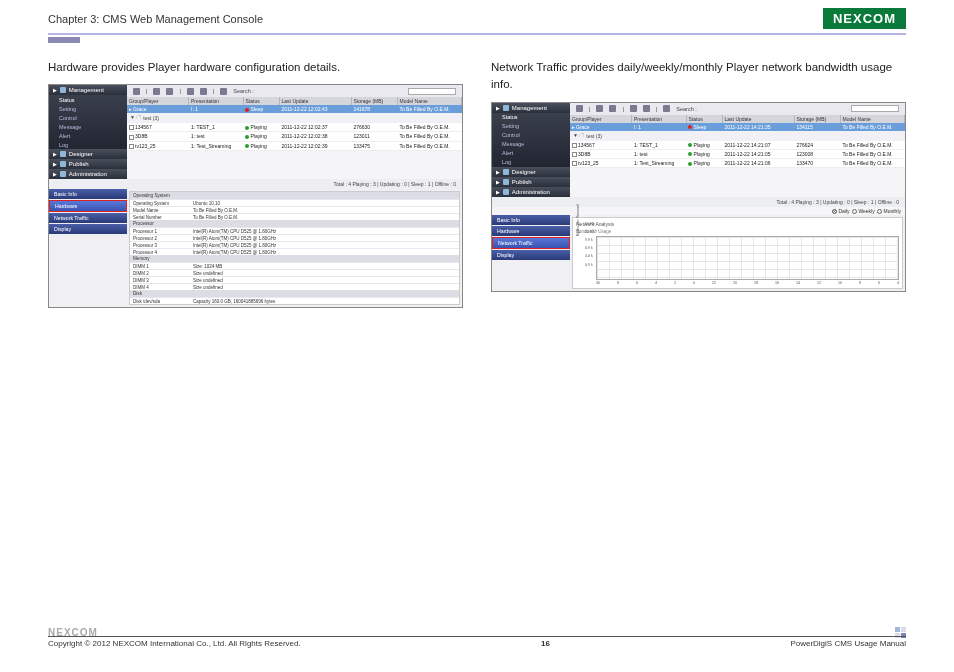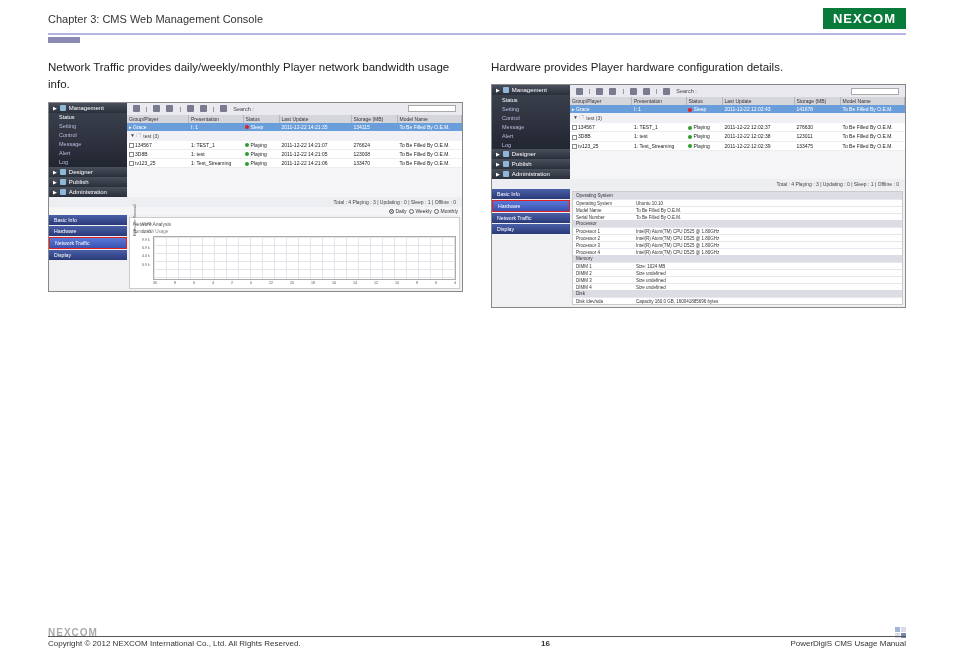--- a/index.html
+++ b/index.html
@@ -237,20 +237,179 @@
   <div class="chapter-title">Chapter 3: CMS Web Management Console</div>
   <div class="logo">NEXCOM</div>
 </div>
 <div class="divider-line">
     <div class="divider-accent"></div>
   </div>
 
 <div class="columns">
 
   <div class="col">
+    <div class="col-desc">Hardware provides Player hardware configuration details.</div>
+    <div class="panel">
+      <div class="panel-body">
+        <div class="sidebar">
+          <div class="sb-section">
+              <span class="tri">▶</span>
+              <span class="sb-icon"></span>
+              <span>Management</span>
+            </div>
+          <div class="sb-items">
+            <span class="active">Status</span>
+            <span>Setting</span>
+            <span>Control</span>
+            <span>Message</span>
+            <span>Alert</span>
+            <span>Log</span>
+          </div>
+          <div class="sb-section">
+              <span class="tri">▶</span>
+              <span class="sb-icon"></span>
+              <span>Designer</span>
+            </div>
+          <div class="sb-section">
+              <span class="tri">▶</span>
+              <span class="sb-icon"></span>
+              <span>Publish</span>
+            </div>
+          <div class="sb-section">
+              <span class="tri">▶</span>
+              <span class="sb-icon"></span>
+              <span>Administration</span>
+            </div>
+        </div>
+        <div class="main">
+          <div class="toolbar">
+            <span class="ico"></span>
+            <span>|</span>
+            <span class="ico"></span>
+            <span class="ico"></span>
+            <span>|</span>
+            <span class="ico"></span>
+            <span class="ico"></span>
+            <span>|</span>
+            <span class="ico"></span>
+            <span>Search :</span>
+            <span class="search-box"></span>
+          </div>
+          <div class="thead">
+            <div class="c-gp">Group/Player</div>
+            <div class="c-pr">Presentation</div>
+            <div class="c-st">Status</div>
+            <div class="c-lu">Last Update</div>
+            <div class="c-sg">Storage (MB)</div>
+            <div class="c-mn">Model Name</div>
+          </div>
+          <div class="group-row">
+            <div class="c-gp">▸ <span>Grace</span></div>
+            <div class="c-pr">I: 1</div>
+            <div class="c-st"><span class="status-dot"></span><span>Sleep</span></div>
+            <div class="c-lu">2011-12-22 12:02:43</div>
+            <div class="c-sg">141678</div>
+            <div class="c-mn">To Be Filled By O.E.M.</div>
+          </div>
+          <div class="tree-label">▼ 🗀 <span>test (3)</span></div>
+          <div class="rows">
+            <div class="row">
+              <div class="c-gp"><span class="chk"></span><span>134567</span></div>
+              <div class="c-pr">1: TEST_1</div>
+              <div class="c-st"><span class="status-dot play"></span><span>Playing</span></div>
+              <div class="c-lu">2011-12-22 12:02:37</div>
+              <div class="c-sg">276630</div>
+              <div class="c-mn">To Be Filled By O.E.M.</div>
+            </div>
+            <div class="row">
+              <div class="c-gp"><span class="chk"></span><span>3D8B</span></div>
+              <div class="c-pr">1: test</div>
+              <div class="c-st"><span class="status-dot play"></span><span>Playing</span></div>
+              <div class="c-lu">2011-12-22 12:02:38</div>
+              <div class="c-sg">123011</div>
+              <div class="c-mn">To Be Filled By O.E.M.</div>
+            </div>
+            <div class="row">
+              <div class="c-gp"><span class="chk"></span><span>tv123_25</span></div>
+              <div class="c-pr">1: Test_Streaming</div>
+              <div class="c-st"><span class="status-dot play"></span><span>Playing</span></div>
+              <div class="c-lu">2011-12-22 12:02:39</div>
+              <div class="c-sg">133475</div>
+              <div class="c-mn">To Be Filled By O.E.M.</div>
+            </div>
+          </div>
+        </div>
+      </div>
+      <div class="statusbar">Total : 4   Playing : 3 |  Updating : 0 |  Sleep : 1 |  Offline : 0</div>
+      <div class="lower">
+        <div class="tabcol">
+          <div class="tab plain">Basic Info</div>
+          <div class="tab active">Hardware</div>
+          <div class="tab plain">Network Traffic</div>
+          <div class="tab plain">Display</div>
+        </div>
+        <div class="detail">
+          <div class="dhdr">Operating System</div>
+          <div class="drow">
+              <div class="dk">Operating System</div>
+              <div class="dv">Ubuntu 10.10</div>
+            </div>
+          <div class="drow">
+              <div class="dk">Model Name</div>
+              <div class="dv">To Be Filled By O.E.M.</div>
+            </div>
+          <div class="drow">
+              <div class="dk">Serial Number</div>
+              <div class="dv">To Be Filled By O.E.M.</div>
+            </div>
+          <div class="dhdr">Processor</div>
+          <div class="drow">
+              <div class="dk">Processor 1</div>
+              <div class="dv">Intel(R) Atom(TM) CPU D525 @ 1.80GHz</div>
+            </div>
+          <div class="drow">
+              <div class="dk">Processor 2</div>
+              <div class="dv">Intel(R) Atom(TM) CPU D525 @ 1.80GHz</div>
+            </div>
+          <div class="drow">
+              <div class="dk">Processor 3</div>
+              <div class="dv">Intel(R) Atom(TM) CPU D525 @ 1.80GHz</div>
+            </div>
+          <div class="drow">
+              <div class="dk">Processor 4</div>
+              <div class="dv">Intel(R) Atom(TM) CPU D525 @ 1.80GHz</div>
+            </div>
+          <div class="dhdr">Memory</div>
+          <div class="drow">
+              <div class="dk">DIMM 1</div>
+              <div class="dv">Size: 1024 MB</div>
+            </div>
+          <div class="drow">
+              <div class="dk">DIMM 2</div>
+              <div class="dv">Size undefined</div>
+            </div>
+          <div class="drow">
+              <div class="dk">DIMM 3</div>
+              <div class="dv">Size undefined</div>
+            </div>
+          <div class="drow">
+              <div class="dk">DIMM 4</div>
+              <div class="dv">Size undefined</div>
+            </div>
+          <div class="dhdr">Disk</div>
+          <div class="drow">
+              <div class="dk">Disk /dev/sda</div>
+              <div class="dv">Capacity 160.0 GB, 160041885696 bytes</div>
+            </div>
+        </div>
+      </div>
+    </div>
+  </div>
+
+  <div class="col">
     <div class="col-desc">Network Traffic provides daily/weekly/monthly Player network bandwidth usage info.</div>
     <div class="panel">
       <div class="panel-body">
         <div class="sidebar">
           <div class="sb-section">
               <span class="tri">▶</span>
               <span class="sb-icon"></span>
               <span>Management</span>
             </div>
           <div class="sb-items">
@@ -373,179 +532,20 @@
               <span>20</span>
             <span>18</span>
               <span>16</span>
             <span>14</span>
               <span>12</span>
             <span>10</span>
               <span>8</span>
             <span>6</span>
               <span>4</span>
           </div>
-        </div>
-      </div>
-    </div>
-  </div>
-
-  <div class="col">
-    <div class="col-desc">Hardware provides Player hardware configuration details.</div>
-    <div class="panel">
-      <div class="panel-body">
-        <div class="sidebar">
-          <div class="sb-section">
-              <span class="tri">▶</span>
-              <span class="sb-icon"></span>
-              <span>Management</span>
-            </div>
-          <div class="sb-items">
-            <span class="active">Status</span>
-            <span>Setting</span>
-            <span>Control</span>
-            <span>Message</span>
-            <span>Alert</span>
-            <span>Log</span>
-          </div>
-          <div class="sb-section">
-              <span class="tri">▶</span>
-              <span class="sb-icon"></span>
-              <span>Designer</span>
-            </div>
-          <div class="sb-section">
-              <span class="tri">▶</span>
-              <span class="sb-icon"></span>
-              <span>Publish</span>
-            </div>
-          <div class="sb-section">
-              <span class="tri">▶</span>
-              <span class="sb-icon"></span>
-              <span>Administration</span>
-            </div>
-        </div>
-        <div class="main">
-          <div class="toolbar">
-            <span class="ico"></span>
-            <span>|</span>
-            <span class="ico"></span>
-            <span class="ico"></span>
-            <span>|</span>
-            <span class="ico"></span>
-            <span class="ico"></span>
-            <span>|</span>
-            <span class="ico"></span>
-            <span>Search :</span>
-            <span class="search-box"></span>
-          </div>
-          <div class="thead">
-            <div class="c-gp">Group/Player</div>
-            <div class="c-pr">Presentation</div>
-            <div class="c-st">Status</div>
-            <div class="c-lu">Last Update</div>
-            <div class="c-sg">Storage (MB)</div>
-            <div class="c-mn">Model Name</div>
-          </div>
-          <div class="group-row">
-            <div class="c-gp">▸ <span>Grace</span></div>
-            <div class="c-pr">I: 1</div>
-            <div class="c-st"><span class="status-dot"></span><span>Sleep</span></div>
-            <div class="c-lu">2011-12-22 12:02:43</div>
-            <div class="c-sg">141678</div>
-            <div class="c-mn">To Be Filled By O.E.M.</div>
-          </div>
-          <div class="tree-label">▼ 🗀 <span>test (3)</span></div>
-          <div class="rows">
-            <div class="row">
-              <div class="c-gp"><span class="chk"></span><span>134567</span></div>
-              <div class="c-pr">1: TEST_1</div>
-              <div class="c-st"><span class="status-dot play"></span><span>Playing</span></div>
-              <div class="c-lu">2011-12-22 12:02:37</div>
-              <div class="c-sg">276630</div>
-              <div class="c-mn">To Be Filled By O.E.M.</div>
-            </div>
-            <div class="row">
-              <div class="c-gp"><span class="chk"></span><span>3D8B</span></div>
-              <div class="c-pr">1: test</div>
-              <div class="c-st"><span class="status-dot play"></span><span>Playing</span></div>
-              <div class="c-lu">2011-12-22 12:02:38</div>
-              <div class="c-sg">123011</div>
-              <div class="c-mn">To Be Filled By O.E.M.</div>
-            </div>
-            <div class="row">
-              <div class="c-gp"><span class="chk"></span><span>tv123_25</span></div>
-              <div class="c-pr">1: Test_Streaming</div>
-              <div class="c-st"><span class="status-dot play"></span><span>Playing</span></div>
-              <div class="c-lu">2011-12-22 12:02:39</div>
-              <div class="c-sg">133475</div>
-              <div class="c-mn">To Be Filled By O.E.M.</div>
-            </div>
-          </div>
-        </div>
-      </div>
-      <div class="statusbar">Total : 4   Playing : 3 |  Updating : 0 |  Sleep : 1 |  Offline : 0</div>
-      <div class="lower">
-        <div class="tabcol">
-          <div class="tab plain">Basic Info</div>
-          <div class="tab active">Hardware</div>
-          <div class="tab plain">Network Traffic</div>
-          <div class="tab plain">Display</div>
-        </div>
-        <div class="detail">
-          <div class="dhdr">Operating System</div>
-          <div class="drow">
-              <div class="dk">Operating System</div>
-              <div class="dv">Ubuntu 10.10</div>
-            </div>
-          <div class="drow">
-              <div class="dk">Model Name</div>
-              <div class="dv">To Be Filled By O.E.M.</div>
-            </div>
-          <div class="drow">
-              <div class="dk">Serial Number</div>
-              <div class="dv">To Be Filled By O.E.M.</div>
-            </div>
-          <div class="dhdr">Processor</div>
-          <div class="drow">
-              <div class="dk">Processor 1</div>
-              <div class="dv">Intel(R) Atom(TM) CPU D525 @ 1.80GHz</div>
-            </div>
-          <div class="drow">
-              <div class="dk">Processor 2</div>
-              <div class="dv">Intel(R) Atom(TM) CPU D525 @ 1.80GHz</div>
-            </div>
-          <div class="drow">
-              <div class="dk">Processor 3</div>
-              <div class="dv">Intel(R) Atom(TM) CPU D525 @ 1.80GHz</div>
-            </div>
-          <div class="drow">
-              <div class="dk">Processor 4</div>
-              <div class="dv">Intel(R) Atom(TM) CPU D525 @ 1.80GHz</div>
-            </div>
-          <div class="dhdr">Memory</div>
-          <div class="drow">
-              <div class="dk">DIMM 1</div>
-              <div class="dv">Size: 1024 MB</div>
-            </div>
-          <div class="drow">
-              <div class="dk">DIMM 2</div>
-              <div class="dv">Size undefined</div>
-            </div>
-          <div class="drow">
-              <div class="dk">DIMM 3</div>
-              <div class="dv">Size undefined</div>
-            </div>
-          <div class="drow">
-              <div class="dk">DIMM 4</div>
-              <div class="dv">Size undefined</div>
-            </div>
-          <div class="dhdr">Disk</div>
-          <div class="drow">
-              <div class="dk">Disk /dev/sda</div>
-              <div class="dv">Capacity 160.0 GB, 160041885696 bytes</div>
-            </div>
         </div>
       </div>
     </div>
   </div>
 </div>
 
 <div class="footer-logo">NEXCOM</div>
 <div class="footer-squares">
   <span class="sq1"></span>
     <span class="sq2"></span>

